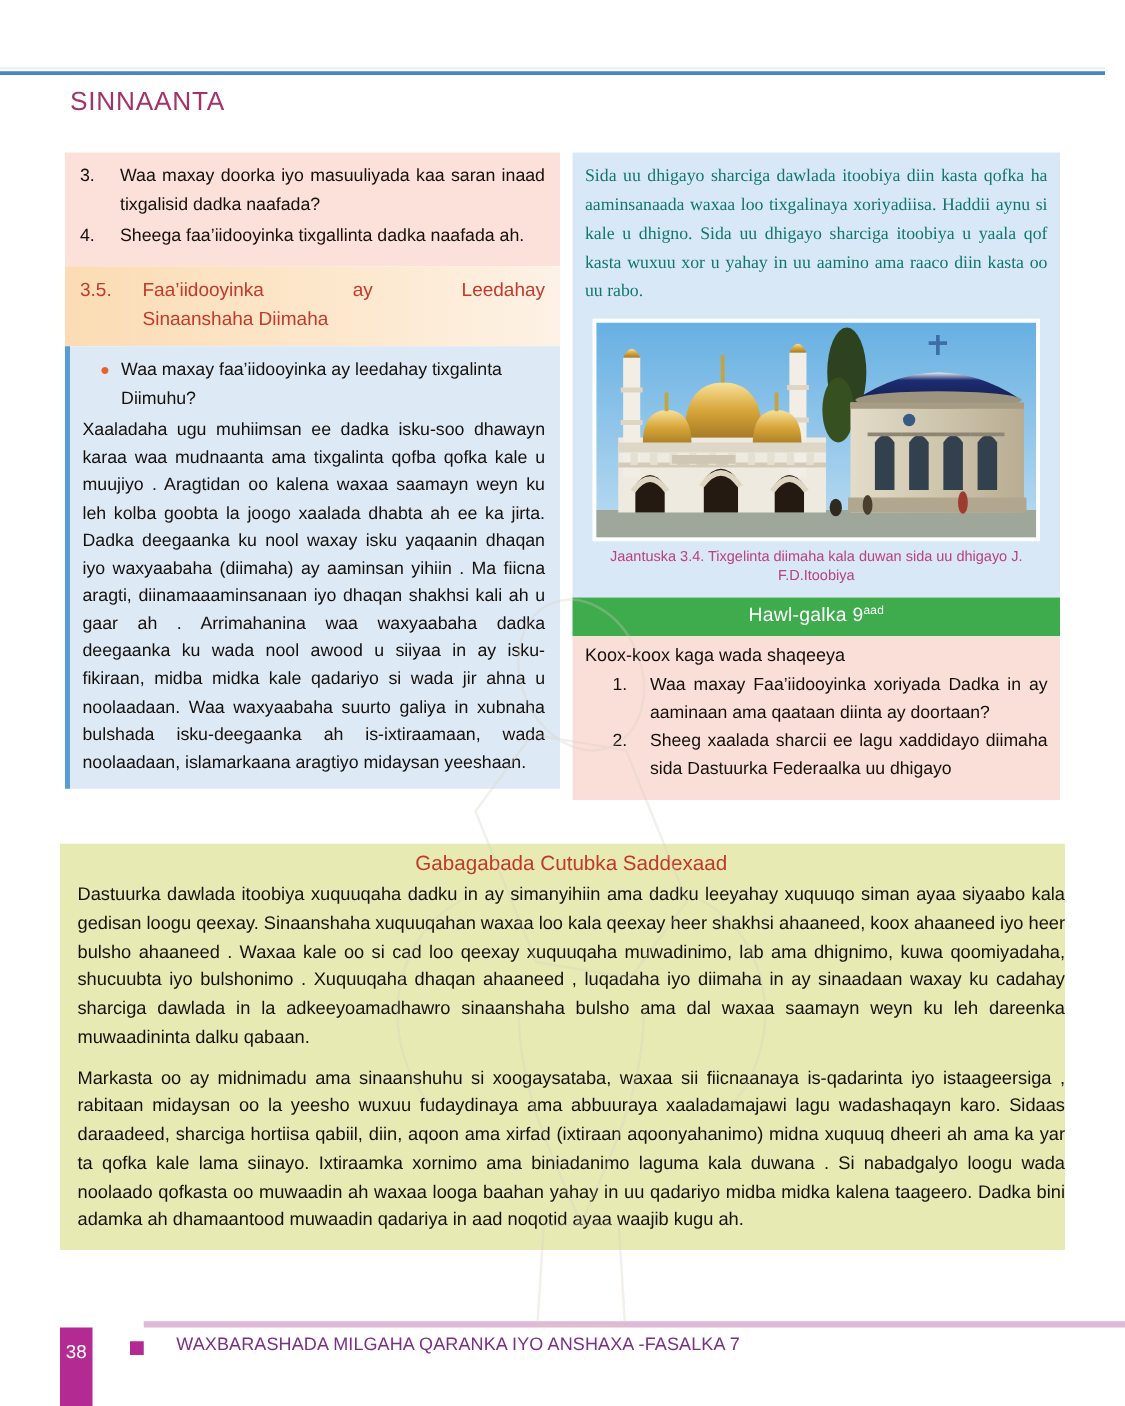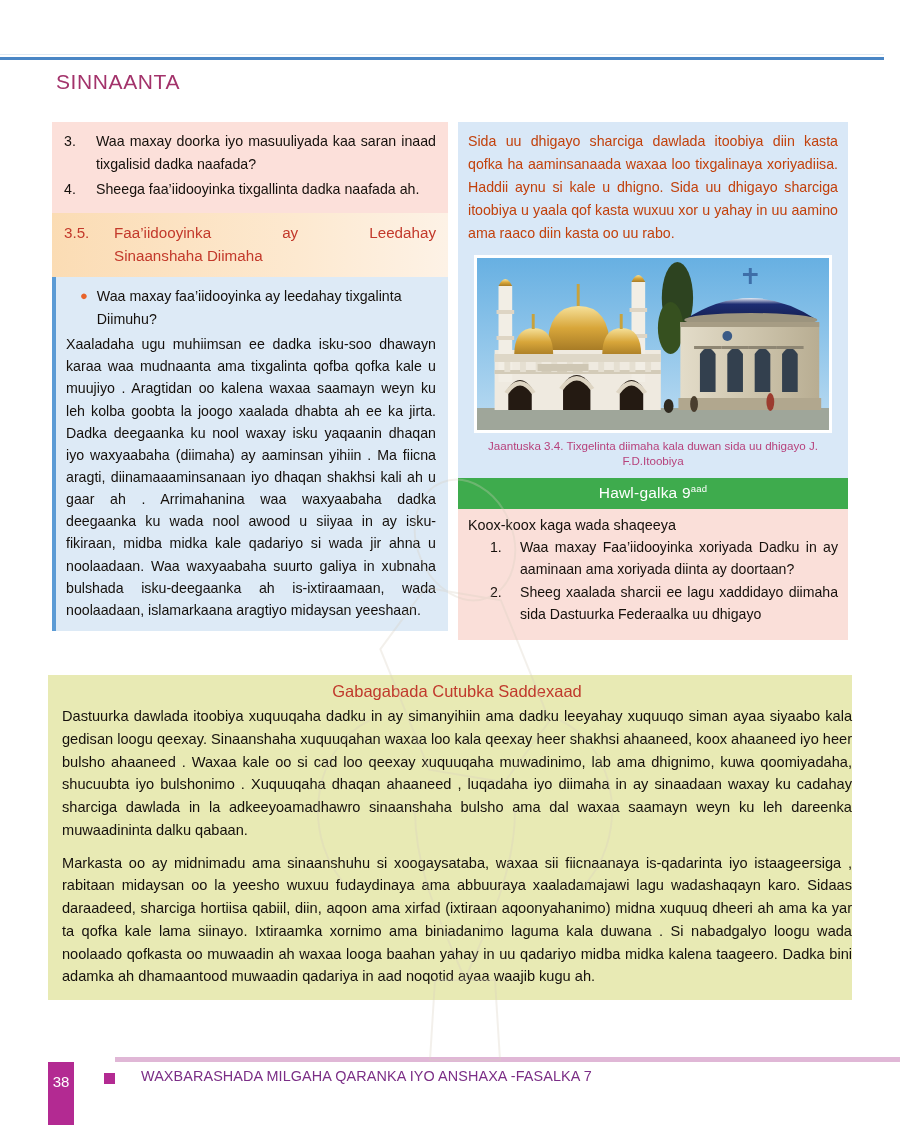--- a/index.html
+++ b/index.html
@@ -146,23 +146,24 @@
 
   
   .rblue {
     background: #d9e8f7;
     padding: 8px 10px 6px 10px;
   }
   .rblue p {
     margin: 0;
     font-size: 14.2px;
     line-height: 1.62;
-    color: #c2410c;
+    color: #0f766e;
     text-align: justify;
     text-align-last: left;
+    font-family: Liberation Serif, serif;
   }
   .photo-wrap {
     margin: 10px 6px 4px 6px;
     padding: 3px;
     background: #ffffff;
   }
   .photo {
     width: 100%;
     height: 172px;
     display: block;
@@ -450,21 +451,21 @@
   </div>
 
   <div class="green-bar">
     <span>Hawl-galka 9</span><sup>aad</sup>
   </div>
 
   <div class="pink2">
     <div class="pink2-lead">Koox-koox kaga wada shaqeeya</div>
     <div class="pink2-item">
       <span class="pink2-num">1.</span>
-      <span class="pink2-text">Waa maxay Faa’iidooyinka xoriyada Dadku in ay aaminaan ama xoriyada diinta ay doortaan?</span>
+      <span class="pink2-text">Waa maxay Faa’iidooyinka xoriyada Dadka in ay aaminaan ama qaataan diinta ay doortaan?</span>
     </div>
     <div class="pink2-item">
       <span class="pink2-num">2.</span>
       <span class="pink2-text">Sheeg    xaalada sharcii ee lagu xaddidayo diimaha sida  Dastuurka Federaalka uu dhigayo</span>
     </div>
   </div>
 
 </div>
 
 <div class="summary">

